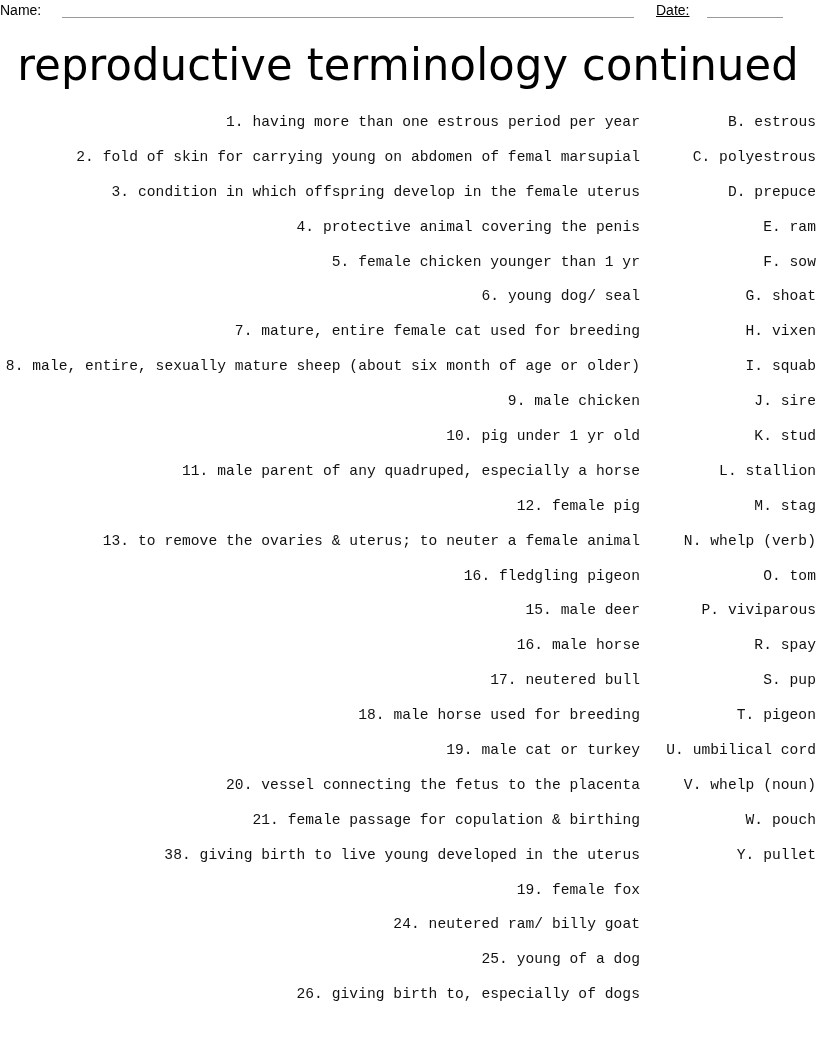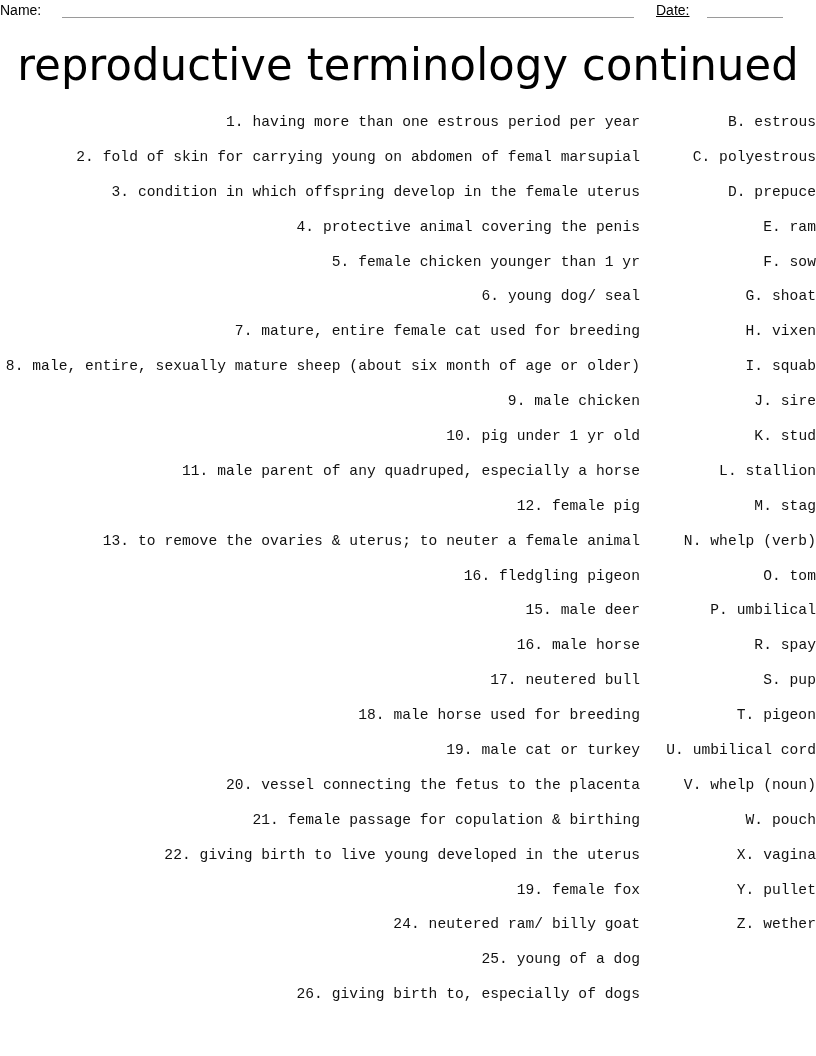--- a/index.html
+++ b/index.html
@@ -124,44 +124,42 @@
     <li><span class="num">12.</span> <span>female pig</span></li>
     <li><span class="num">13.</span> <span>to remove the ovaries &amp; uterus; to neuter a female animal</span></li>
     <li><span class="num">16.</span> <span>fledgling pigeon</span></li>
     <li><span class="num">15.</span> <span>male deer</span></li>
     <li><span class="num">16.</span> <span>male horse</span></li>
     <li><span class="num">17.</span> <span>neutered bull</span></li>
     <li><span class="num">18.</span> <span>male horse used for breeding</span></li>
     <li><span class="num">19.</span> <span>male cat or turkey</span></li>
     <li><span class="num">20.</span> <span>vessel connecting the fetus to the placenta</span></li>
     <li><span class="num">21.</span> <span>female passage for copulation &amp; birthing</span></li>
-    <li><span class="num">22.</span> <span>giving birth to live young developed in the uterus</span></li>
+    <li><span class="num">38.</span> <span>giving birth to live young developed in the uterus</span></li>
     <li><span class="num">19.</span> <span>female fox</span></li>
     <li><span class="num">24.</span> <span>neutered ram/ billy goat</span></li>
     <li><span class="num">25.</span> <span>young of a dog</span></li>
     <li><span class="num">26.</span> <span>giving birth to, especially of dogs</span></li>
   </ul>
 <ul class="answers" id="answer-list">
     <li><span>B.</span> <span>estrous</span></li>
     <li><span>C.</span> <span>polyestrous</span></li>
     <li><span>D.</span> <span>prepuce</span></li>
     <li><span>E.</span> <span>ram</span></li>
     <li><span>F.</span> <span>sow</span></li>
     <li><span>G.</span> <span>shoat</span></li>
     <li><span>H.</span> <span>vixen</span></li>
     <li><span>I.</span> <span>squab</span></li>
     <li><span>J.</span> <span>sire</span></li>
     <li><span>K.</span> <span>stud</span></li>
     <li><span>L.</span> <span>stallion</span></li>
     <li><span>M.</span> <span>stag</span></li>
     <li><span>N.</span> <span>whelp (verb)</span></li>
     <li><span>O.</span> <span>tom</span></li>
-    <li><span>P.</span> <span>umbilical</span></li>
+    <li><span>P.</span> <span>viviparous</span></li>
     <li><span>R.</span> <span>spay</span></li>
     <li><span>S.</span> <span>pup</span></li>
     <li><span>T.</span> <span>pigeon</span></li>
     <li><span>U.</span> <span>umbilical cord</span></li>
     <li><span>V.</span> <span>whelp (noun)</span></li>
     <li><span>W.</span> <span>pouch</span></li>
-    <li><span>X.</span> <span>vagina</span></li>
     <li><span>Y.</span> <span>pullet</span></li>
-    <li><span>Z.</span> <span>wether</span></li>
   </ul>
 
 </body></html>

